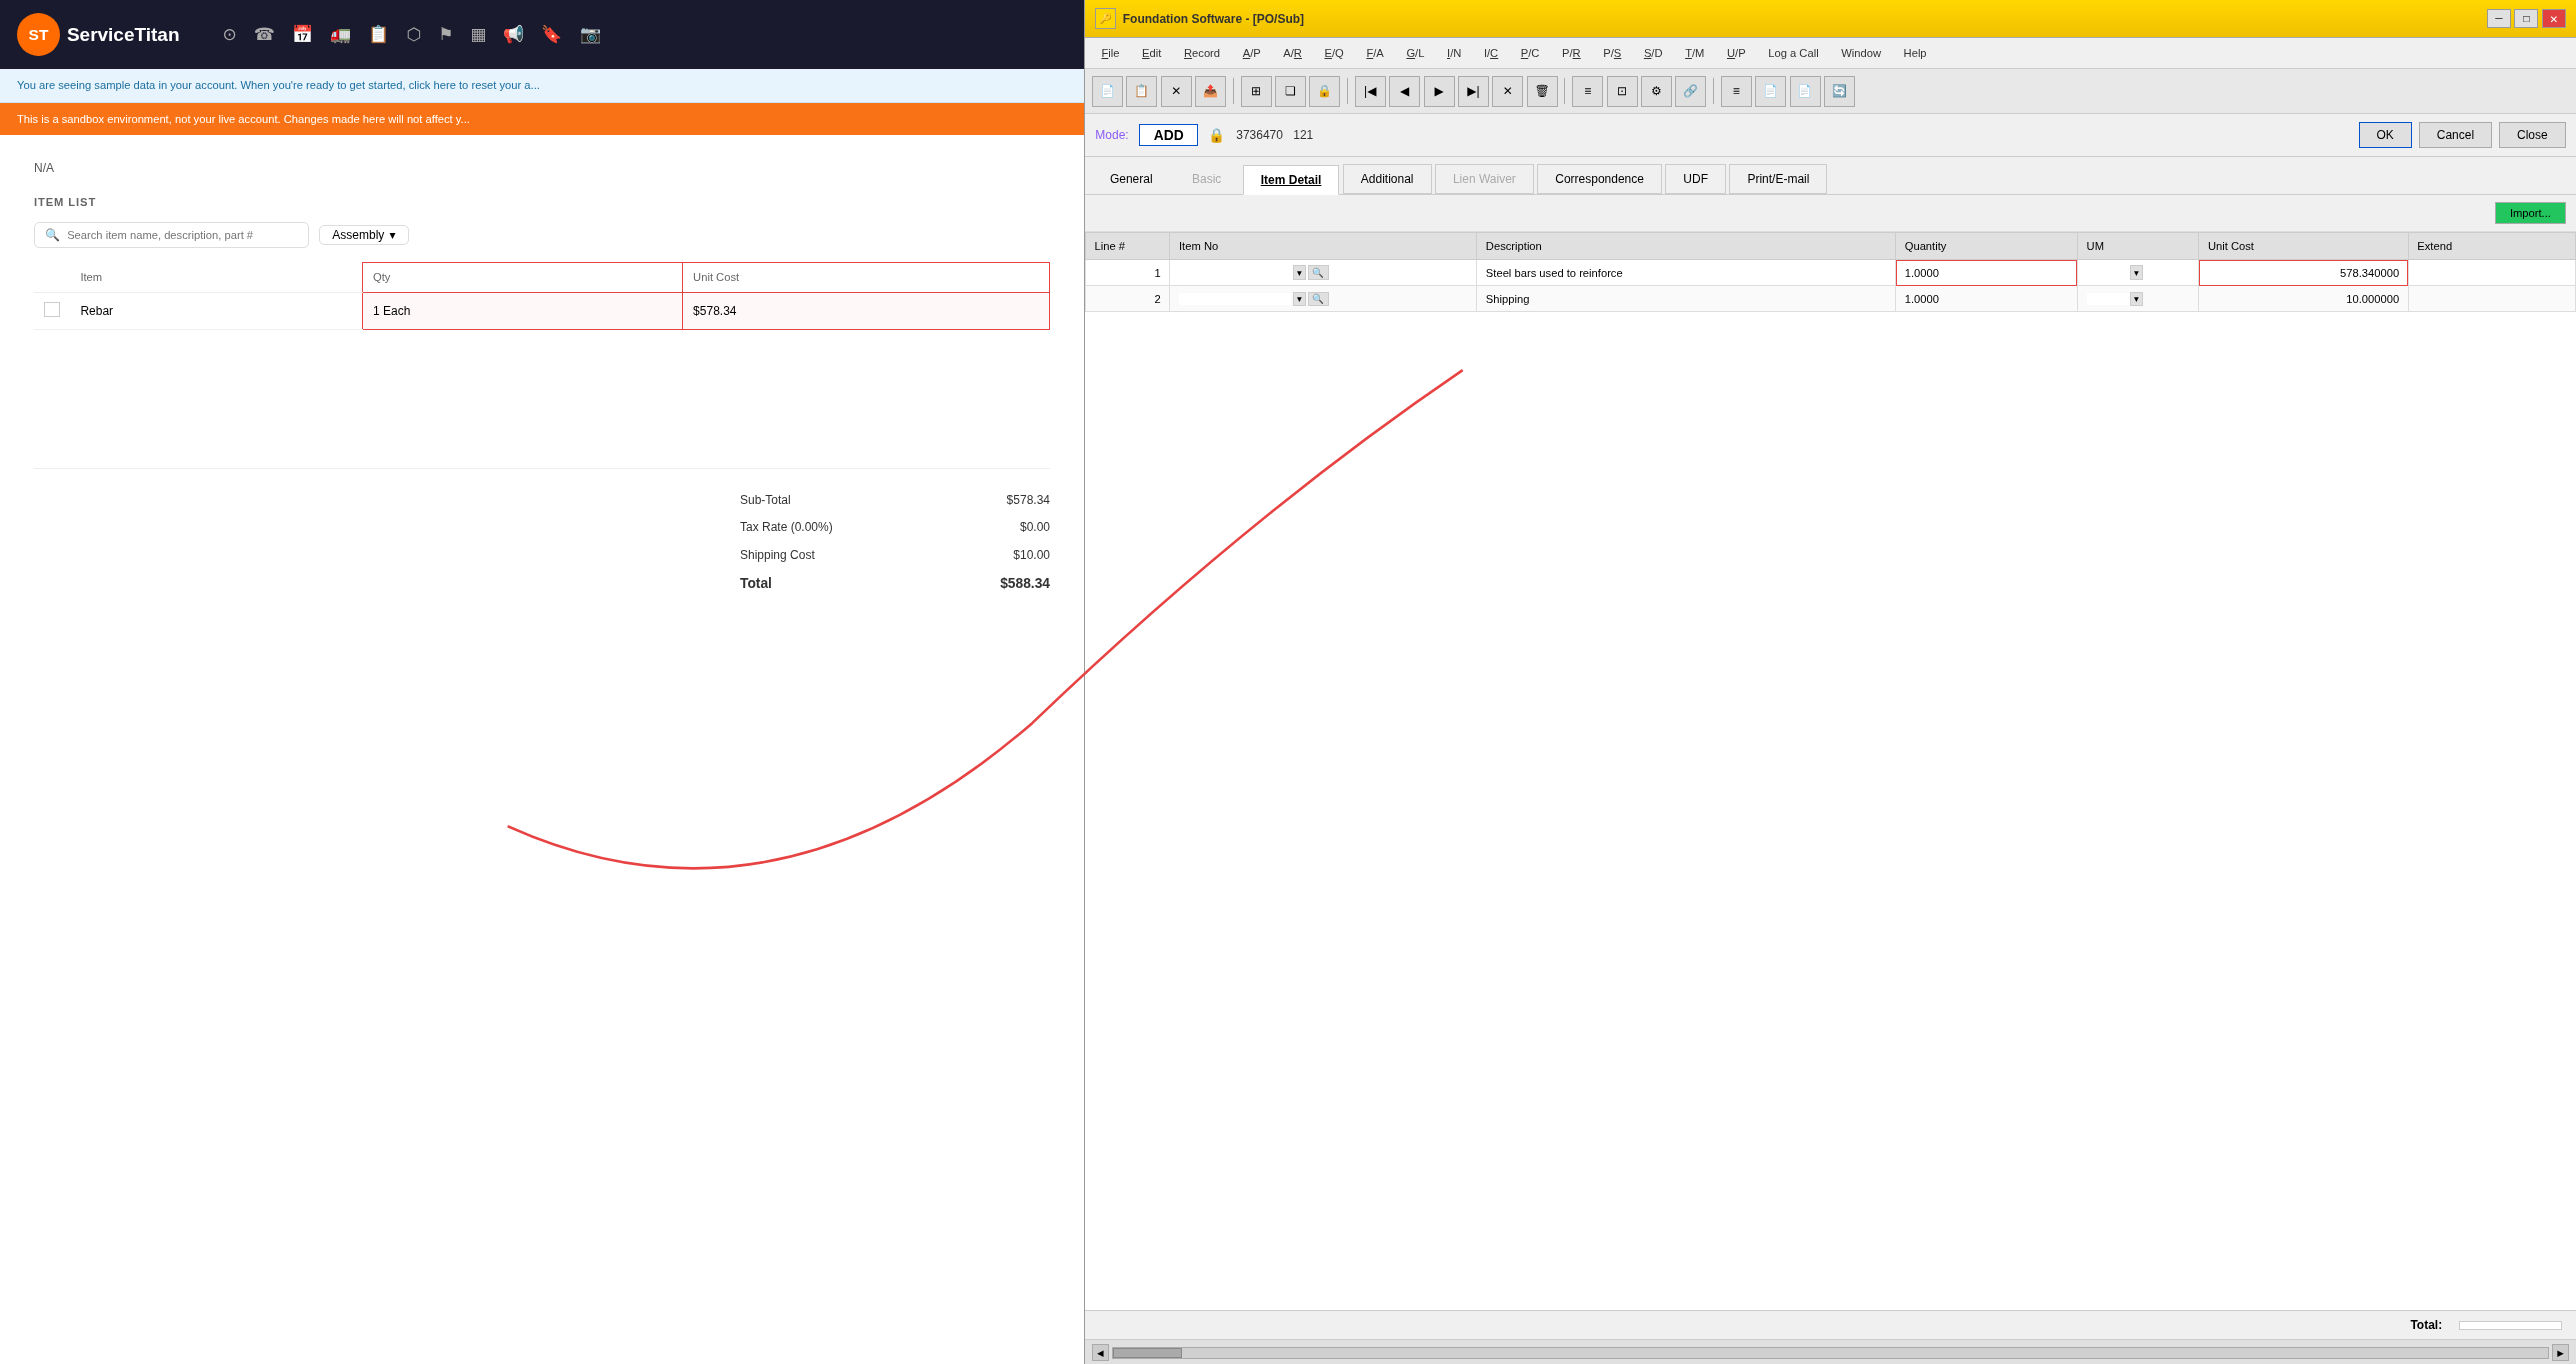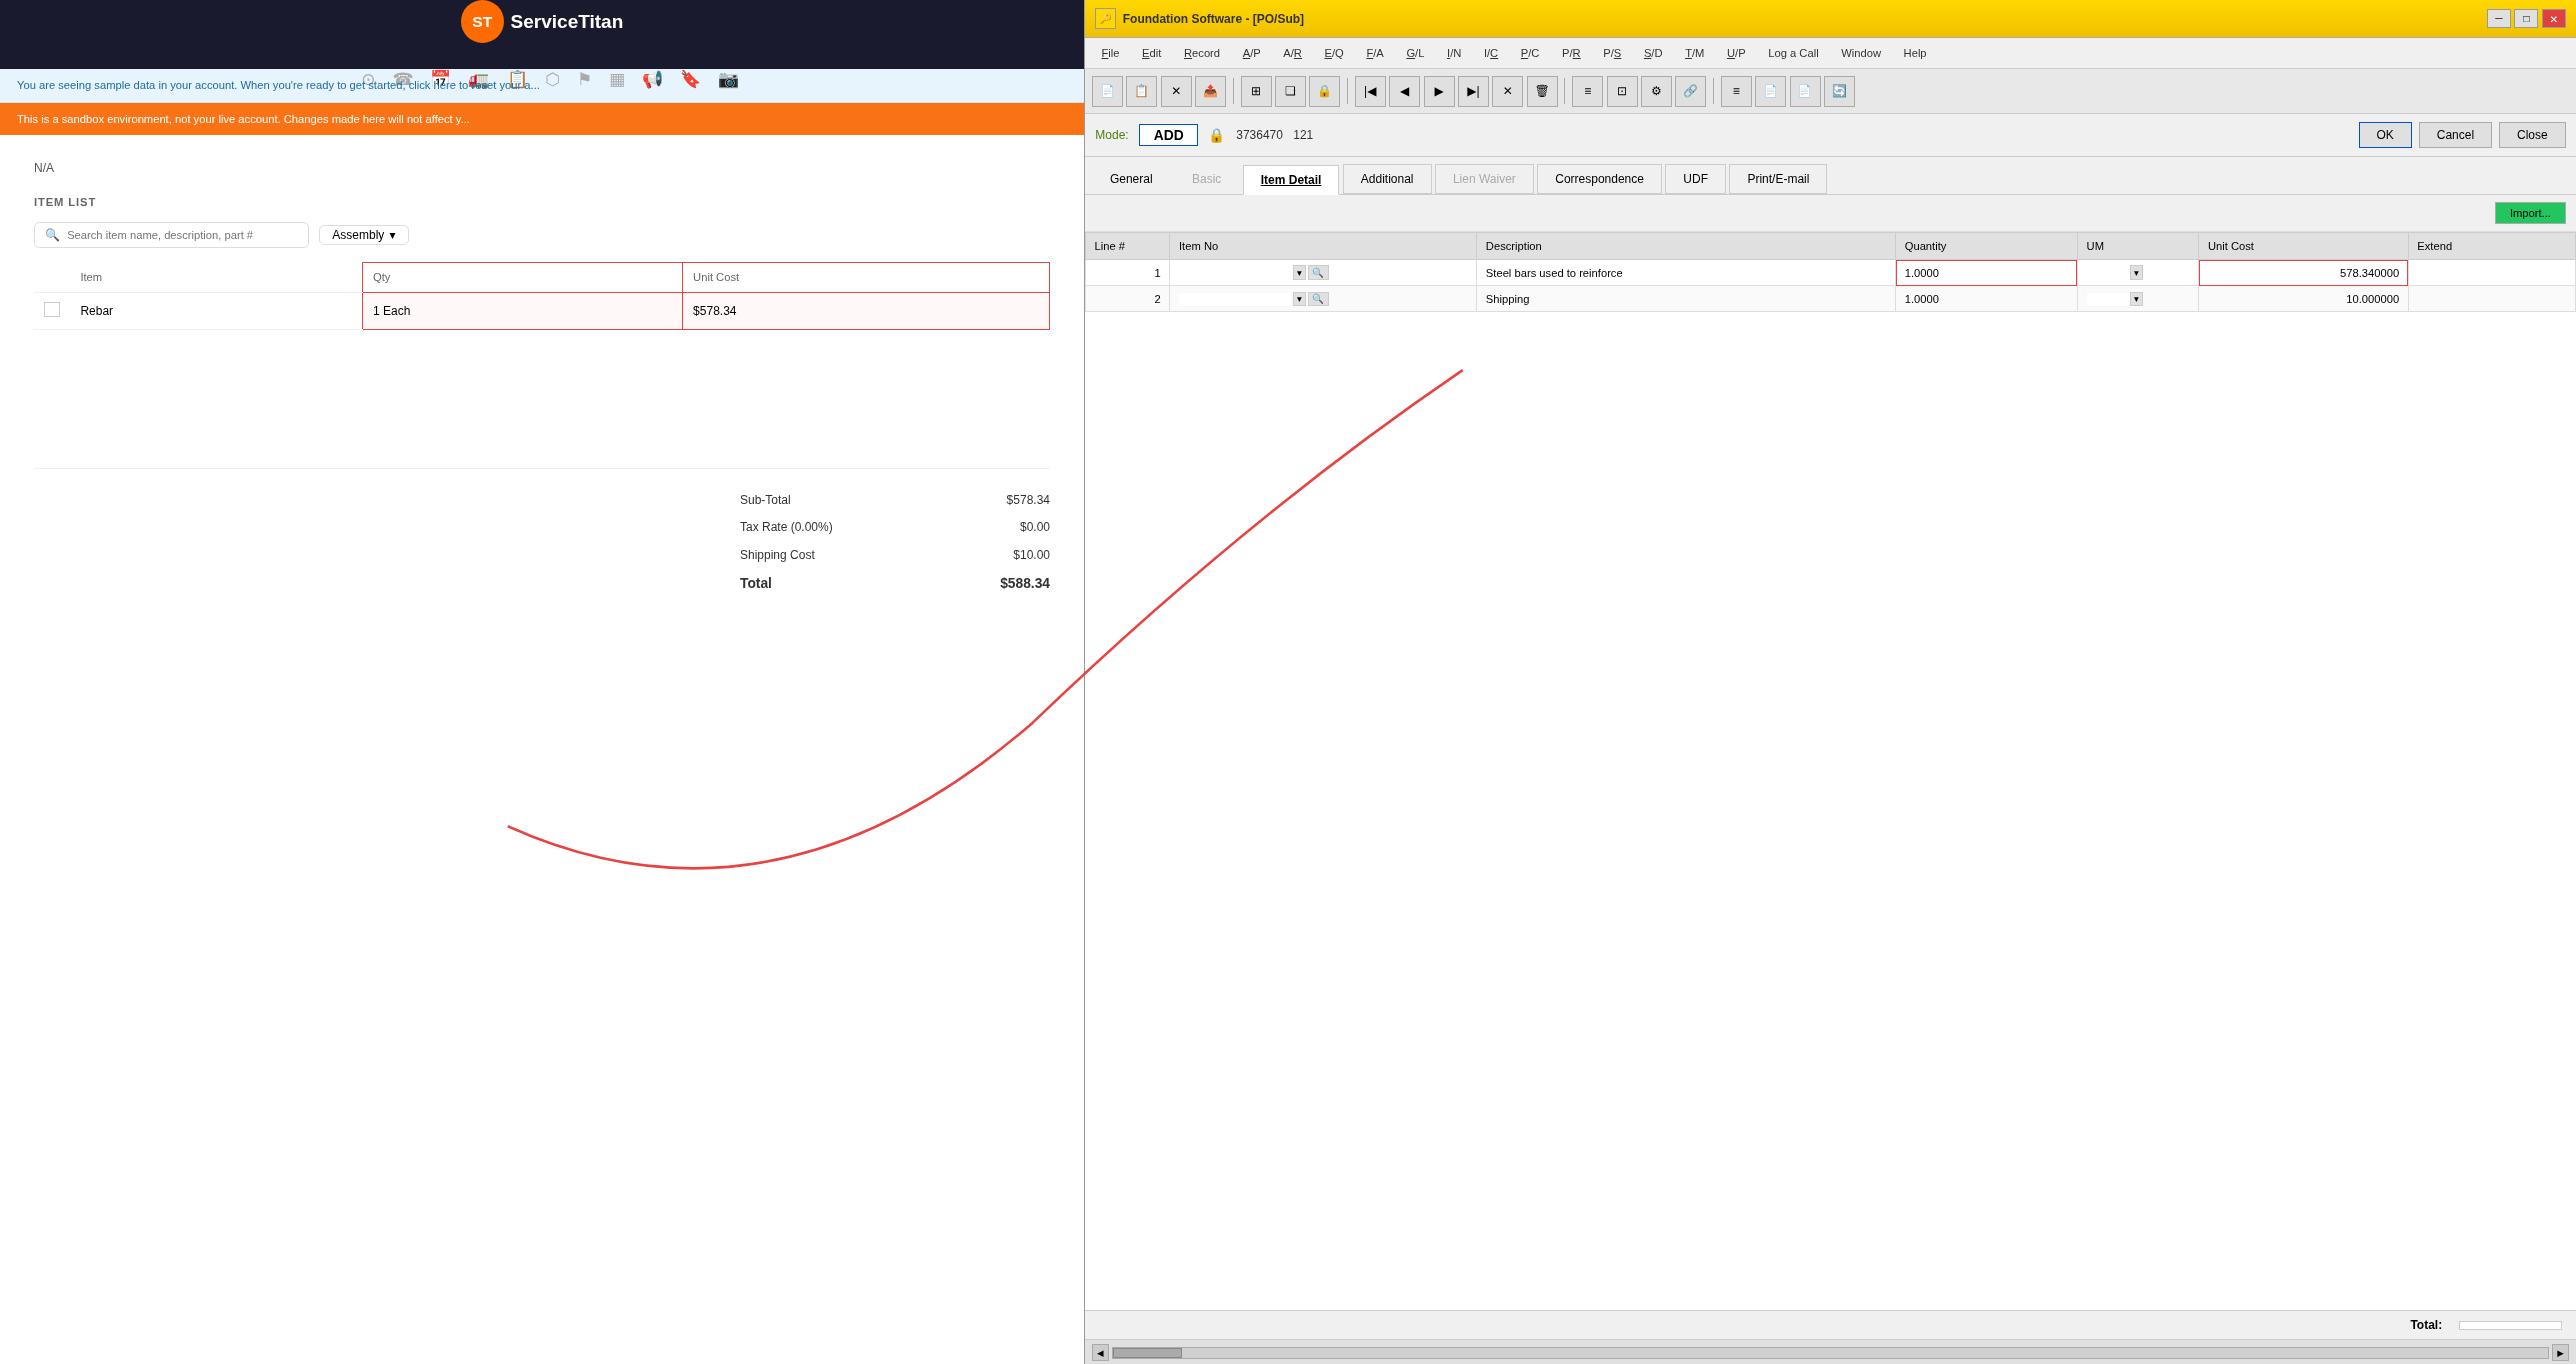--- a/index.html
+++ b/index.html
@@ -16,21 +16,20 @@
     }
 
     
     .st-navbar {
       height: 69px;
       background: #1a1a2e;
       display: flex;
       align-items: center;
       padding: 0 17px;
       gap: 26px;
-      flex-direction: column;
     }
     .st-logo {
       display: flex;
       align-items: center;
       gap: 6.9px;
       color: #fff;
       font-size: 19px;
       font-weight: bold;
     }
     .st-logo-icon {
@@ -278,21 +277,21 @@
     
     .fw-modebar {
       height: 43px;
       background: #f0f0f0;
       display: flex;
       align-items: center;
       padding: 0 10.3px;
       gap: 10.3px;
       border-bottom: 0.9px solid #ccc;
     }
-    .fw-mode-label { font-size: 12px; color: #4d7c0f; }
+    .fw-mode-label { font-size: 12px; color: #8b5cf6; }
     .fw-mode-value {
       font-size: 13.8px;
       font-weight: bold;
       color: #000;
       border: 1.7px solid #0052cc;
       padding: 2.6px 13.8px;
       background: #fff;
     }
     .fw-lock-icon { font-size: 13.8px; color: #888; }
     .fw-record-num { font-size: 12px; color: #333; }

